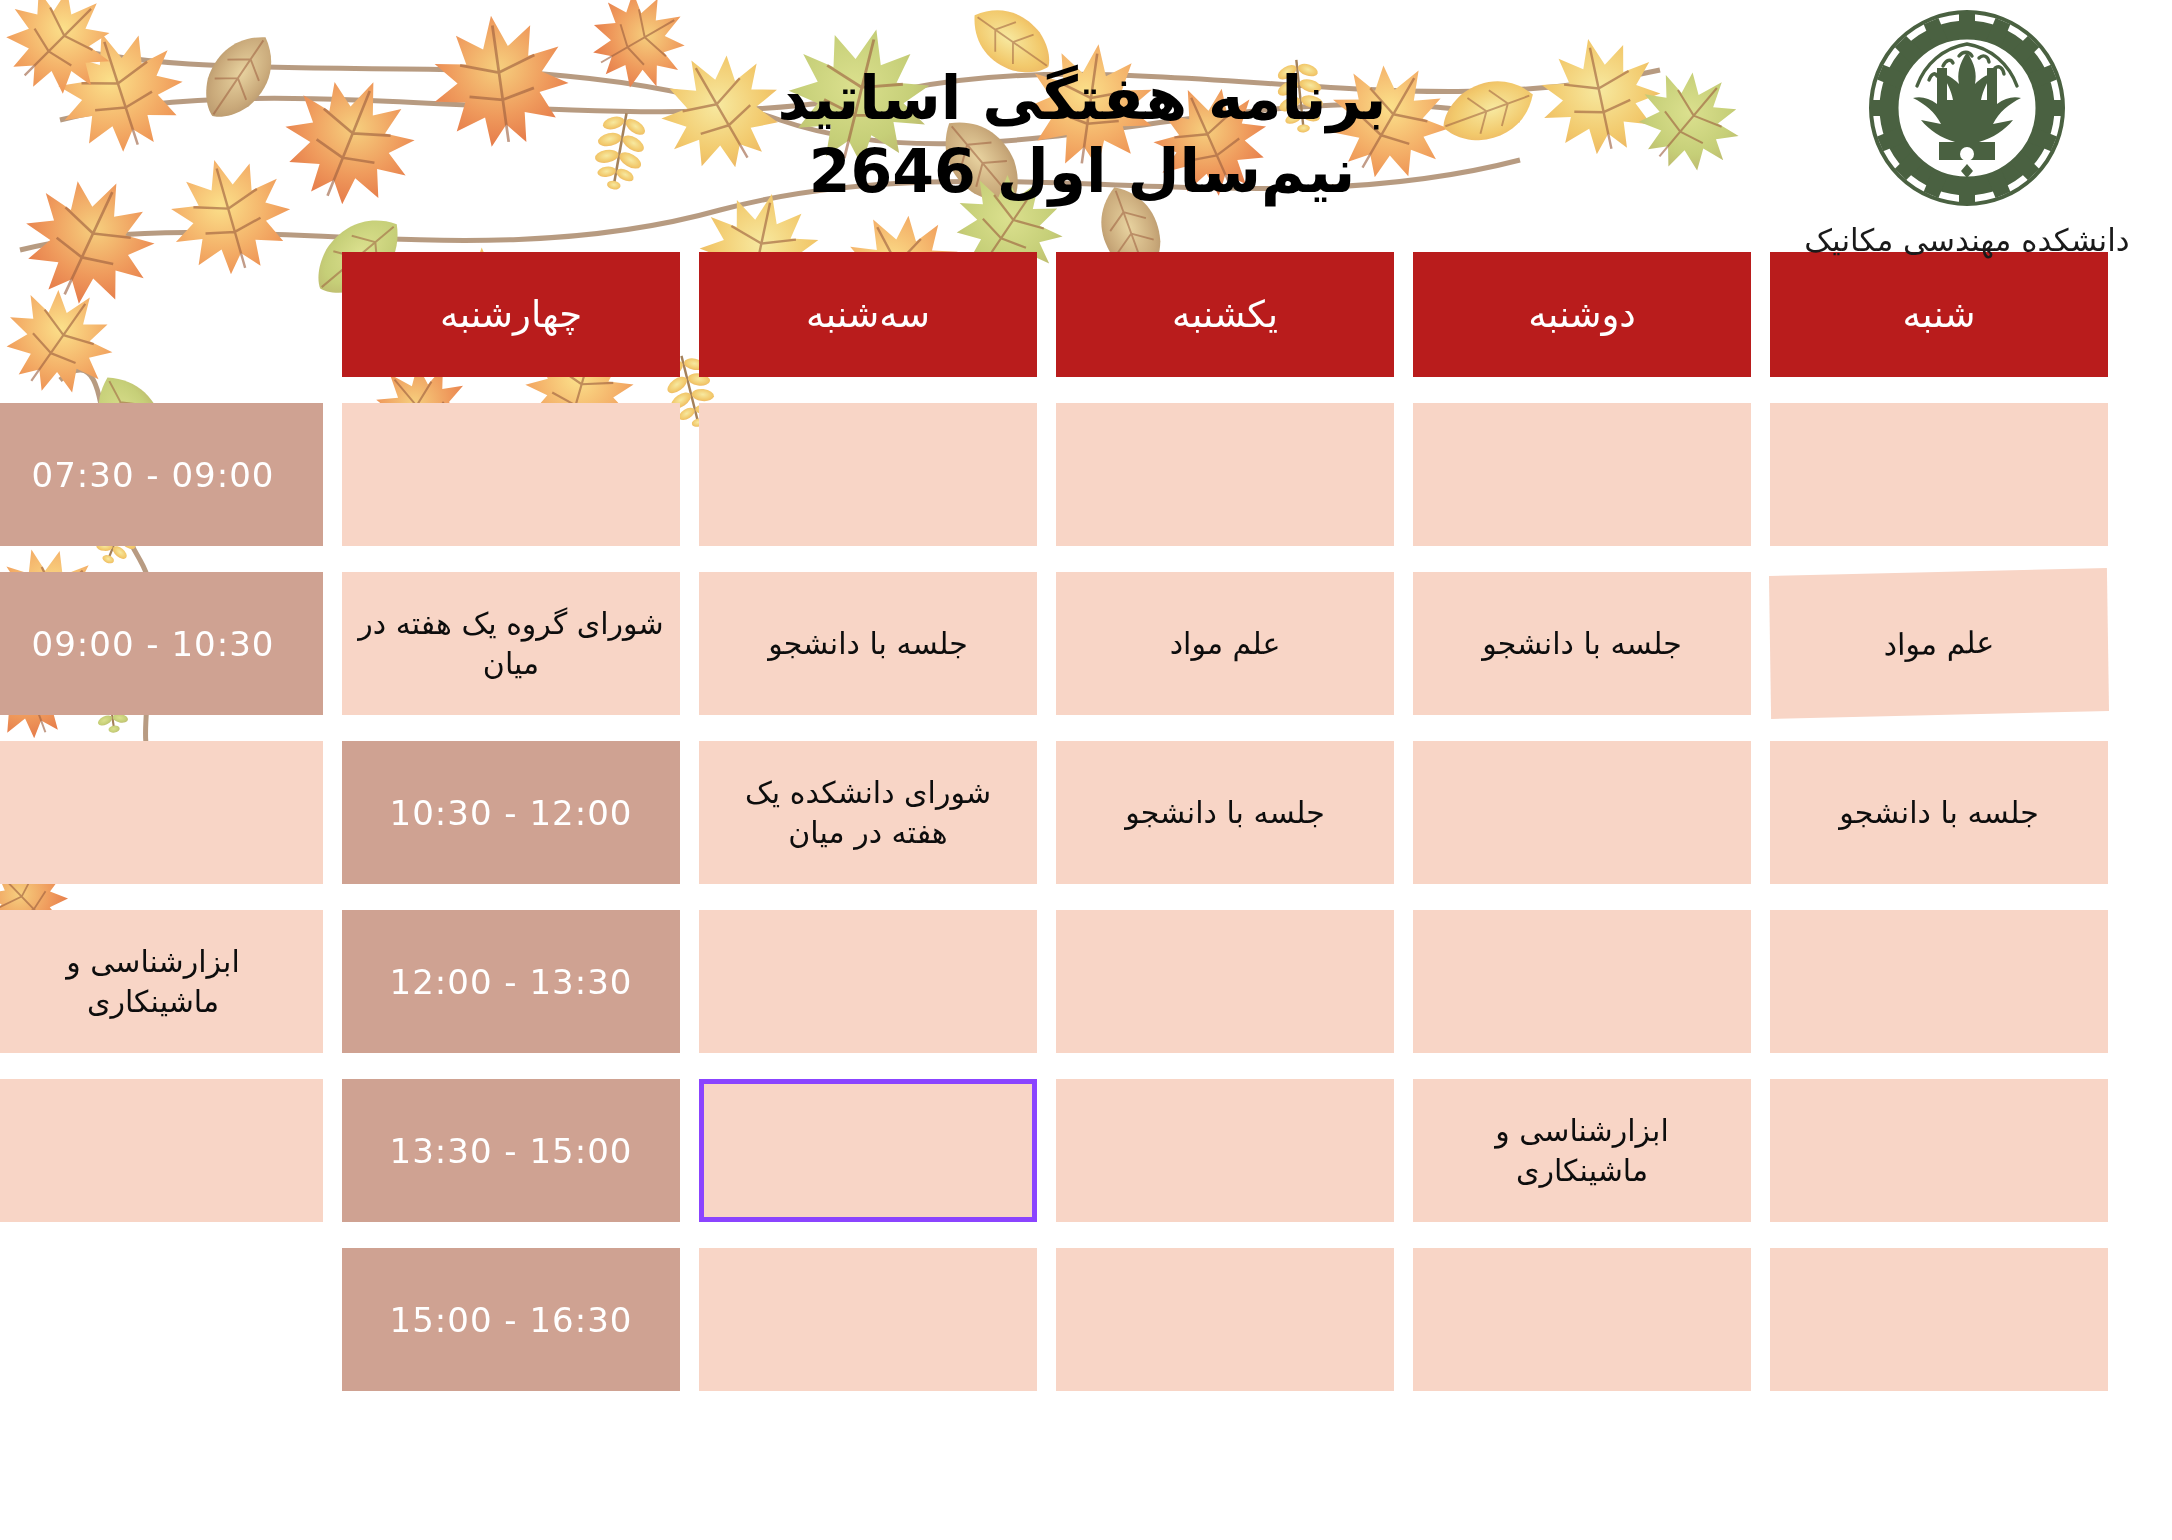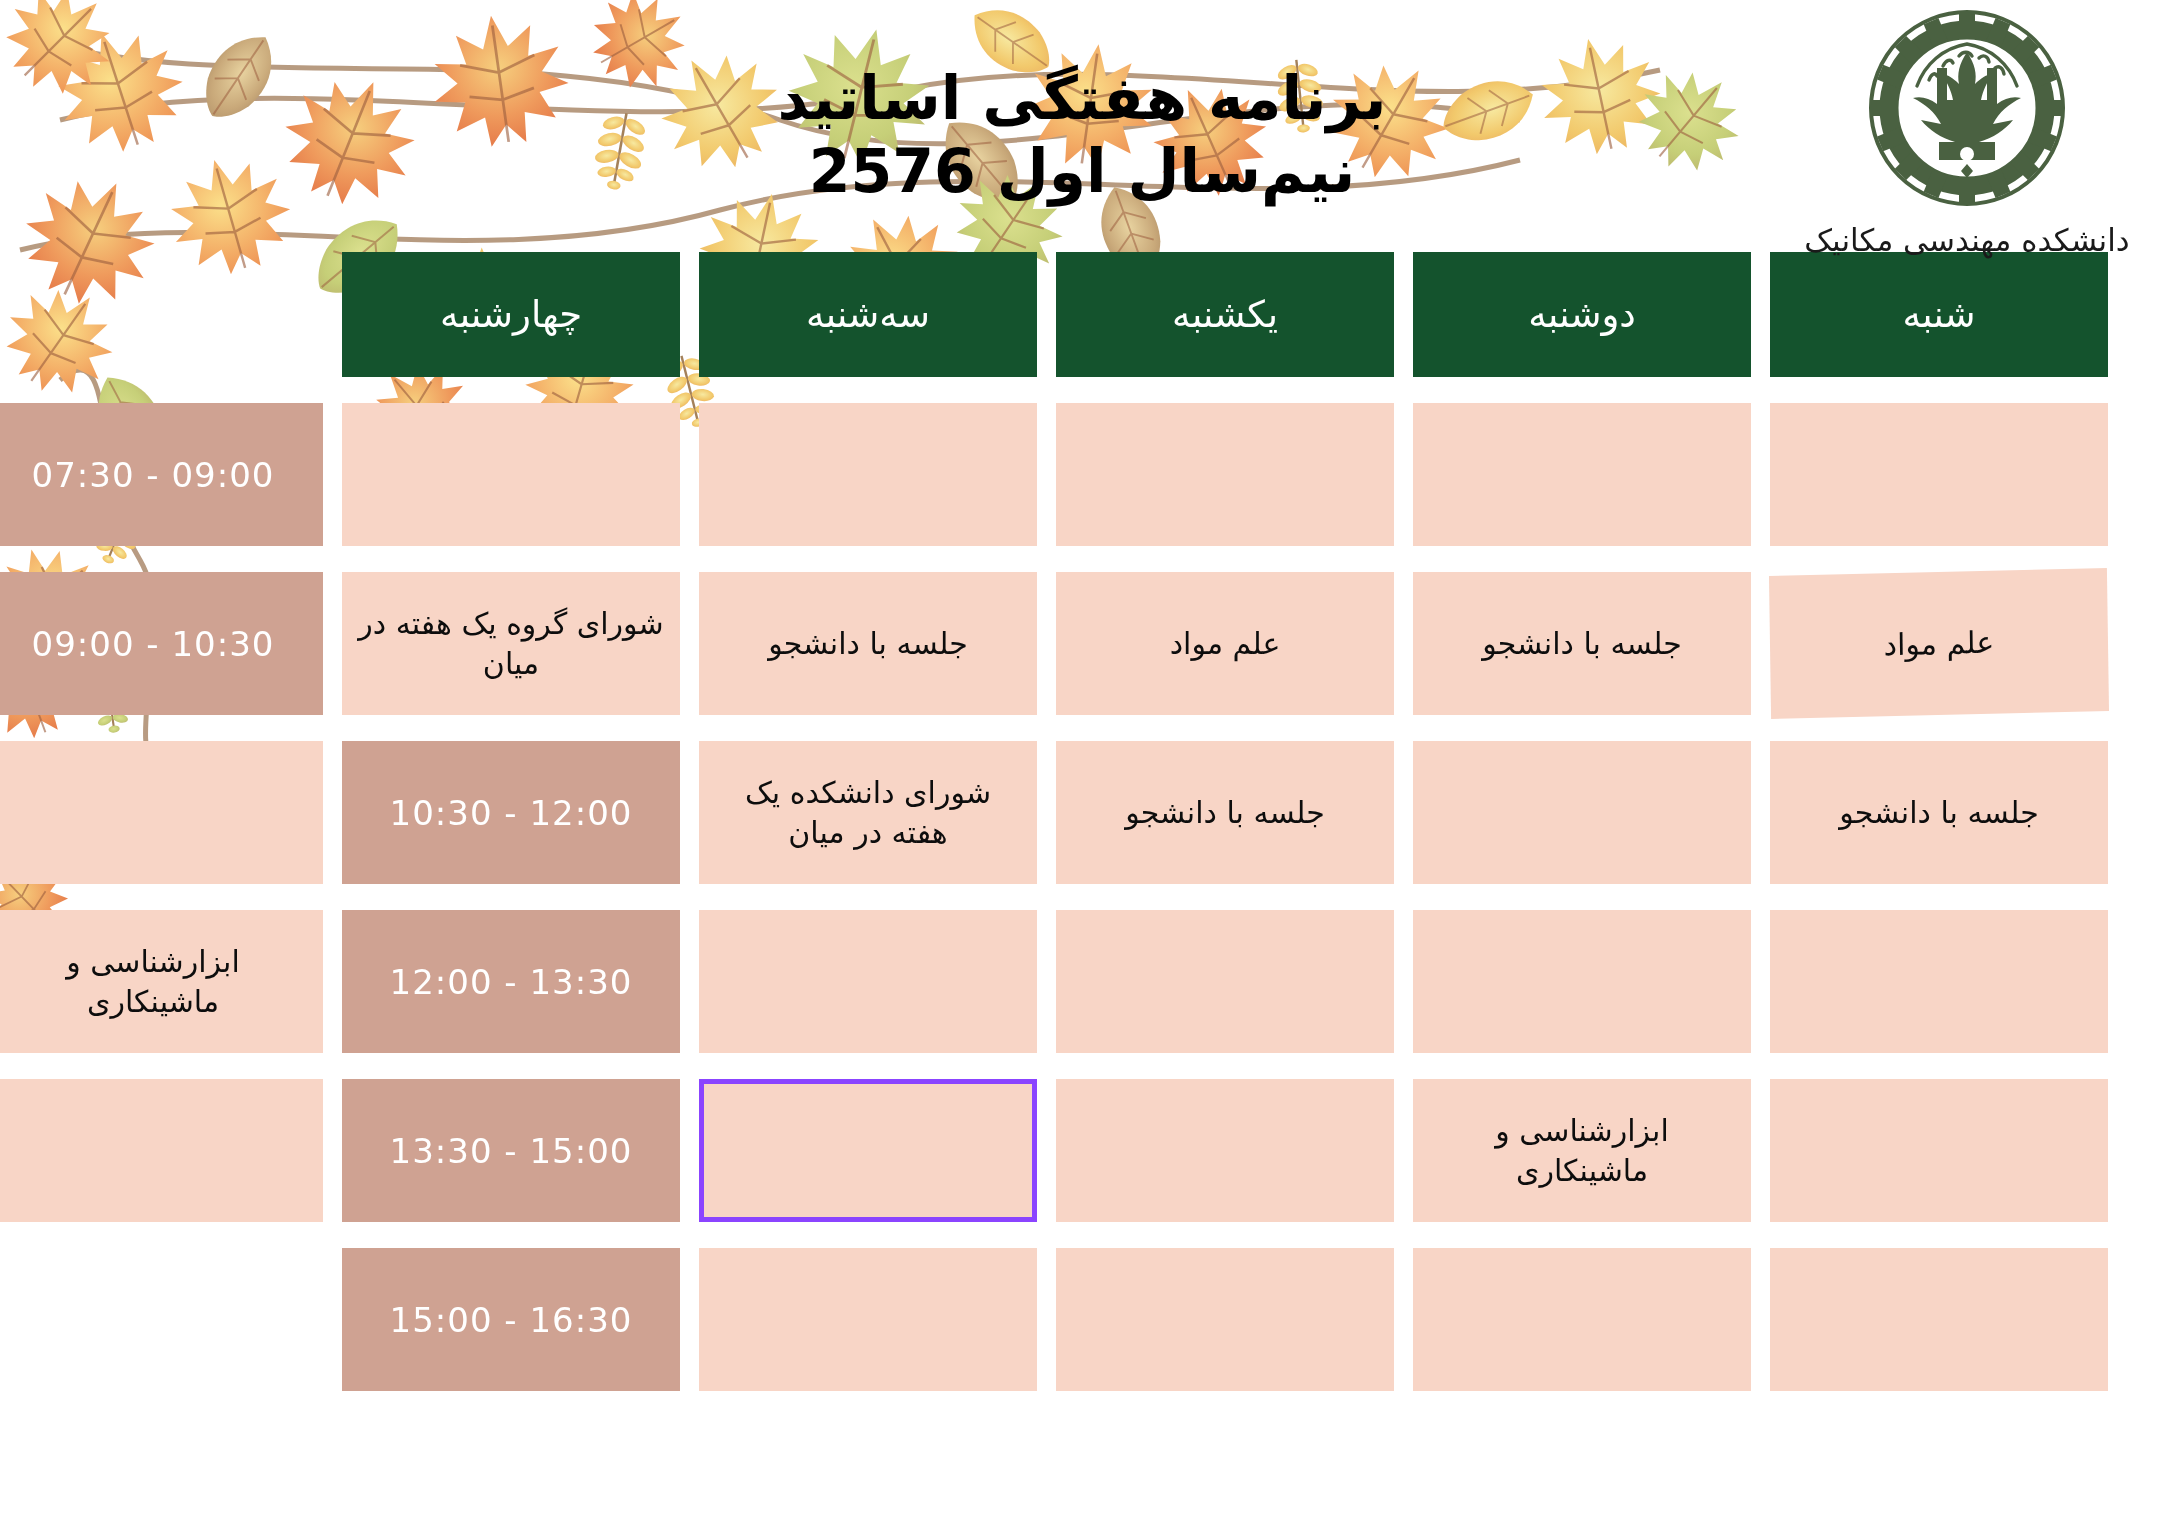--- a/index.html
+++ b/index.html
@@ -79,21 +79,21 @@
     z-index: 2;
     display: grid;
     grid-template-columns: repeat(5, 338px) 340px;
     grid-template-rows: 125px 143px 143px 143px 143px 143px 143px;
     column-gap: 19px;
     row-gap: 26px;
     direction: rtl;
   }
 
   .hdr-cell {
-    background: #14532d;
+    background: #b91c1c;
     color: #ffffff;
     display: flex;
     align-items: center;
     justify-content: center;
     font-size: 37px;
     font-weight: 400;
     font-family: "DejaVu Sans", "Liberation Sans", sans-serif;
   }
   .hdr-spacer { background: transparent; }
 
@@ -242,21 +242,21 @@
       <use href="#maple" x="0" y="0" transform="translate(30,690) rotate(-20) scale(0.9)" fill="url(#lgC)"></use>
       <use href="#sprig" x="0" y="0" transform="translate(110,700) rotate(-8) scale(0.7)" fill="url(#lgD)"></use>
       <use href="#maple" x="0" y="0" transform="translate(40,800) rotate(28) scale(0.85)" fill="url(#lgB)"></use>
       <use href="#maple" x="0" y="0" transform="translate(25,900) rotate(-44) scale(0.8)" fill="url(#lgC)"></use>
       <use href="#sprig" x="0" y="0" transform="translate(250,655) rotate(120) scale(0.5)" fill="url(#lgE)"></use>
     </g>
   </svg>
 
   <div id="title-block">
     <div class="title-line">برنامه هفتگی اساتید</div>
-    <div class="title-line">نیم‌سال اول 2576</div>
+    <div class="title-line">نیم‌سال اول 2646</div>
   </div>
 
   <div id="logo-block">
     <svg id="logo-emblem" width="200" height="200" viewBox="0 0 200 200" xmlns="http://www.w3.org/2000/svg">
       <g fill="#4a6141">
 
         <circle cx="100" cy="100" r="96" fill="none" stroke="#4a6141" stroke-width="4"></circle>
 
         <g>
           <circle cx="100" cy="100" r="78" fill="none" stroke="#4a6141" stroke-width="19"></circle>

